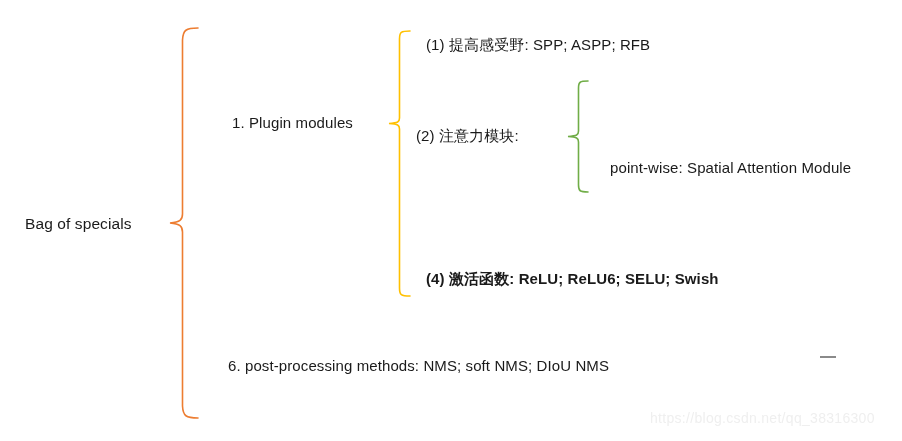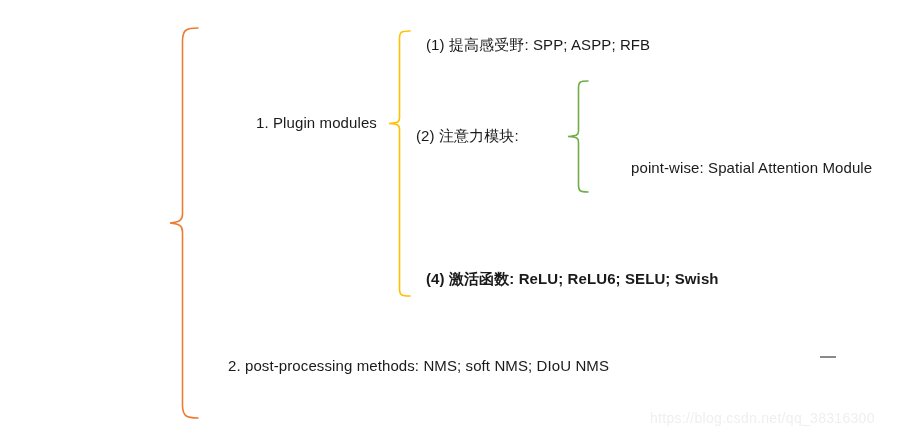--- a/index.html
+++ b/index.html
@@ -48,34 +48,35 @@
     background: #8a8a8a;
     height: 2px;
     width: 16px;
   }
 </style>
 </head>
 <body>
 
 <div id="canvas">
 
+  <div class="node root" style="left:25px; top:214px;">Bag of specials</div>
 
   <svg class="brace" style="left:168px; top:24px; width:32px; height:400px;" viewBox="0 0 32 400">
     <path d="M 30 4
              C 18 4, 15 6, 14.5 16
              L 14.5 190
              C 14.5 196, 12 198, 2 199
              C 12 200, 14.5 202, 14.5 208
              L 14.5 382
              C 15 392, 18 394, 30 394" fill="none" stroke="#ED7D31" stroke-width="1.6" stroke-linecap="round"></path>
   </svg>
 
-  <div class="node" style="left:232px; top:114px;margin-left:24px;">1. Plugin modules</div>
+  <div class="node" style="left:232px; top:114px;">1. Plugin modules</div>
 
-  <div class="node" style="left:228px; top:357px;">2. post-processing methods: NMS; soft NMS; DIoU NMS</div>
+  <div class="node" style="left:228px; top:357px;">6. post-processing methods: NMS; soft NMS; DIoU NMS</div>
 
   <svg class="brace" style="left:386px; top:26px; width:28px; height:280px;" viewBox="0 0 28 280">
     <path d="M 24 5
              C 15 5, 13.5 6, 13.5 13
              L 13.5 92
              C 13.5 96, 12 97, 3 97.5
              C 12 98, 13.5 99, 13.5 103
              L 13.5 262
              C 13.5 269, 15 270, 24 270" fill="none" stroke="#FFC000" stroke-width="1.6" stroke-linecap="round"></path>
   </svg>
@@ -91,19 +92,19 @@
     <path d="M 22 5
              C 14 5, 12.5 6, 12.5 12
              L 12.5 55
              C 12.5 59, 11 60, 2 60.5
              C 11 61, 12.5 62, 12.5 66
              L 12.5 109
              C 12.5 115, 14 116, 22 116" fill="none" stroke="#70AD47" stroke-width="1.6" stroke-linecap="round"></path>
   </svg>
 
 
-  <div class="node" style="left:631px; top:159px;">point-wise: Spatial Attention Module</div>
+  <div class="node" style="left:610px; top:159px;">point-wise: Spatial Attention Module</div>
 
   <div class="dash" style="left: 820px; top: 356px; background: rgb(138, 138, 138);"></div>
 
   <div class="watermark" style="left: 650px; top: 410px; color: rgb(239, 239, 239);">https://blog.csdn.net/qq_38316300</div>
 
 </div>
 
 </body></html>

